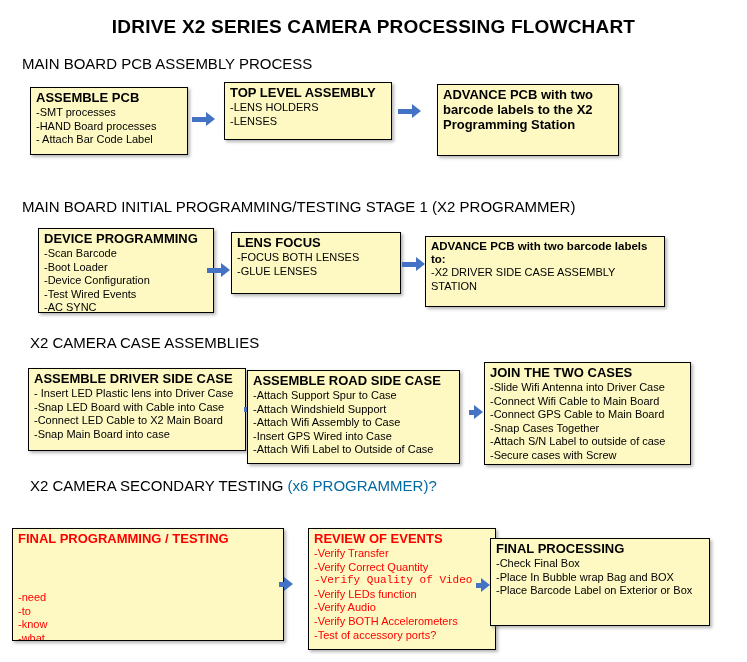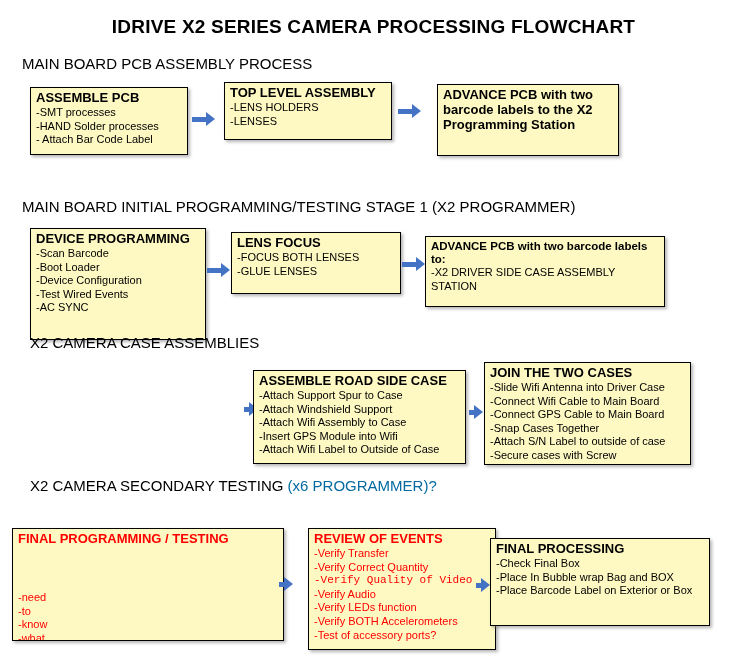--- a/index.html
+++ b/index.html
@@ -34,42 +34,42 @@
 <body>
 
 <div class="canvas">
 
   <div class="page-title">IDRIVE X2  SERIES CAMERA PROCESSING FLOWCHART</div>
 
   <div class="section-heading" style="left:22px;top:55px">MAIN BOARD PCB ASSEMBLY PROCESS</div>
   <div class="box" style="left:30px;top:87px;width:158px;height:68px">
       <div class="box-title">ASSEMBLE PCB</div>
       <div class="box-item">-SMT processes</div>
-      <div class="box-item">-HAND Solder processes</div>
+      <div class="box-item">-HAND Board processes</div>
       <div class="box-item">- Attach Bar Code Label</div>
     </div>
   <div class="arrow" style="left:192px;top:112px">
     <span class="bar"></span>
       <span class="head"></span>
   </div>
   <div class="box" style="left:224px;top:82px;width:168px;height:58px">
       <div class="box-title">TOP LEVEL ASSEMBLY</div>
       <div class="box-item">-LENS HOLDERS</div>
       <div class="box-item">-LENSES</div>
     </div>
   <div class="arrow" style="left:398px;top:104px">
     <span class="bar"></span>
       <span class="head"></span>
   </div>
   <div class="box" style="left:437px;top:84px;width:182px;height:72px">
       <div class="box-title">ADVANCE PCB with two barcode labels to the X2 Programming Station</div>
     </div>
 
   <div class="section-heading" style="left:22px;top:198px">MAIN BOARD INITIAL PROGRAMMING/TESTING STAGE 1 (X2 PROGRAMMER)</div>
-  <div class="box" style="left:30px;top:228px;width:176px;height:112px">
+  <div class="box" style="left:38px;top:228px;width:176px;height:85px">
       <div class="box-title">DEVICE PROGRAMMING</div>
       <div class="box-item">-Scan Barcode</div>
       <div class="box-item">-Boot Loader</div>
       <div class="box-item">-Device Configuration</div>
       <div class="box-item">-Test Wired Events</div>
       <div class="box-item">-AC SYNC</div>
     </div>
   <div class="arrow" style="left:207px;top:263px">
     <span class="bar"></span>
       <span class="head"></span>
@@ -82,30 +82,37 @@
   <div class="arrow" style="left:402px;top:257px">
     <span class="bar"></span>
       <span class="head"></span>
   </div>
   <div class="box" style="left:425px;top:236px;width:240px;height:71px;--title-size:11.5px">
       <div class="box-title">ADVANCE PCB with two barcode labels to:</div>
       <div class="box-item">-X2 DRIVER  SIDE  CASE  ASSEMBLY STATION</div>
     </div>
 
   <div class="section-heading" style="left:30px;top:334px">X2 CAMERA CASE ASSEMBLIES</div>
+  <div class="box" style="left:28px;top:368px;width:218px;height:83px">
+      <div class="box-title">ASSEMBLE DRIVER SIDE CASE</div>
+      <div class="box-item">- Insert LED Plastic lens into Driver Case</div>
+      <div class="box-item">-Snap LED Board with Cable into Case</div>
+      <div class="box-item">-Connect LED Cable to X2 Main Board</div>
+      <div class="box-item">-Snap Main Board into case</div>
+    </div>
   <div class="arrow small" style="left:244px;top:402px">
     <span class="bar"></span>
       <span class="head"></span>
   </div>
-  <div class="box" style="left:253px;top:370px;width:213px;height:94px">
+  <div class="box" style="left:247px;top:370px;width:213px;height:94px">
       <div class="box-title">ASSEMBLE ROAD SIDE CASE</div>
       <div class="box-item">-Attach Support Spur to Case</div>
       <div class="box-item">-Attach Windshield Support</div>
       <div class="box-item">-Attach Wifi Assembly to Case</div>
-      <div class="box-item">-Insert GPS Module into Wifi</div>
+      <div class="box-item">-Insert GPS Wired into Case</div>
       <div class="box-item">-Attach Wifi Label to Outside of Case</div>
     </div>
   <div class="arrow small" style="left:469px;top:405px">
     <span class="bar"></span>
       <span class="head"></span>
   </div>
   <div class="box" style="left:484px;top:362px;width:207px;height:103px">
       <div class="box-title">JOIN THE TWO CASES</div>
       <div class="box-item">-Slide Wifi Antenna into Driver Case</div>
       <div class="box-item">-Connect Wifi Cable to Main Board</div>
@@ -129,22 +136,22 @@
     </div>
   <div class="arrow small" style="left:279px;top:577px">
     <span class="bar"></span>
       <span class="head"></span>
   </div>
   <div class="box" style="left:308px;top:528px;width:188px;height:122px">
       <div class="box-title" style="color: rgb(255, 0, 0);">REVIEW OF EVENTS</div>
       <div class="box-item" style="color: rgb(255, 0, 0);">-Verify Transfer</div>
       <div class="box-item" style="color: rgb(255, 0, 0);">-Verify Correct Quantity</div>
       <div class="box-item" style="color: rgb(255, 0, 0); font-family: Liberation Mono, monospace;">-Verify Quality of Video</div>
+      <div class="box-item" style="color: rgb(255, 0, 0);">-Verify LEDs function</div>
       <div class="box-item" style="color: rgb(255, 0, 0);">-Verify Audio</div>
-      <div class="box-item" style="color: rgb(255, 0, 0);">-Verify LEDs function</div>
       <div class="box-item" style="color: rgb(255, 0, 0);">-Verify BOTH Accelerometers</div>
       <div class="box-item" style="color: rgb(255, 0, 0);">-Test of accessory ports?</div>
     </div>
   <div class="arrow small" style="left:476px;top:578px">
     <span class="bar"></span>
       <span class="head"></span>
   </div>
   <div class="box" style="left:490px;top:538px;width:220px;height:88px">
       <div class="box-title">FINAL PROCESSING</div>
       <div class="box-item">-Check Final Box</div>

